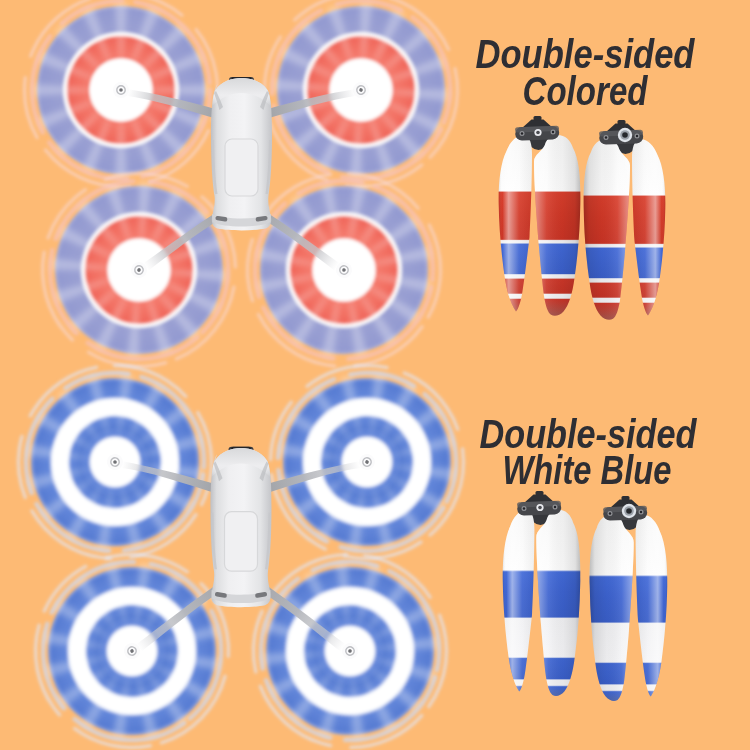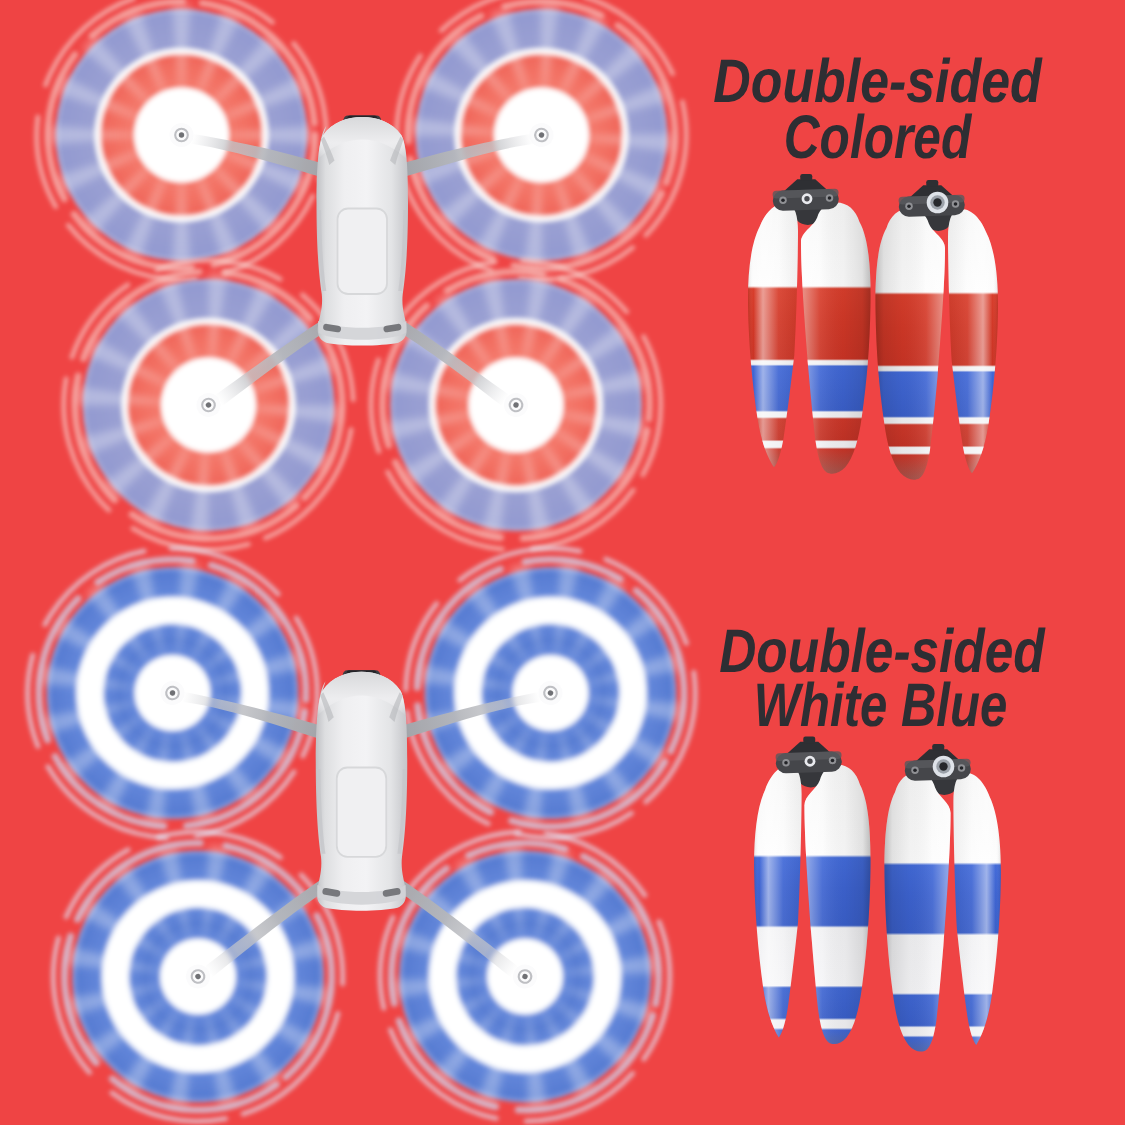--- a/index.html
+++ b/index.html
@@ -1,16 +1,16 @@
 <!DOCTYPE html>
 <html><head>
 <meta charset="utf-8">
 <style>
   html,body{margin:0;padding:0;background:#ffffff;}
-  #stage{position:relative;width:750px;height:750px;overflow:hidden;background:#ef4444;
+  #stage{position:relative;width:750px;height:750px;overflow:hidden;background:#fdba74;
          font-family:"Liberation Sans", sans-serif;}
 </style>
 </head>
 <body>
 <div id="stage">
 <svg width="750" height="750" viewBox="0 0 750 750" xmlns="http://www.w3.org/2000/svg">
 <defs>
 
   <radialGradient id="discRed">
     <stop offset="0%" stop-color="#ffffff"></stop>

